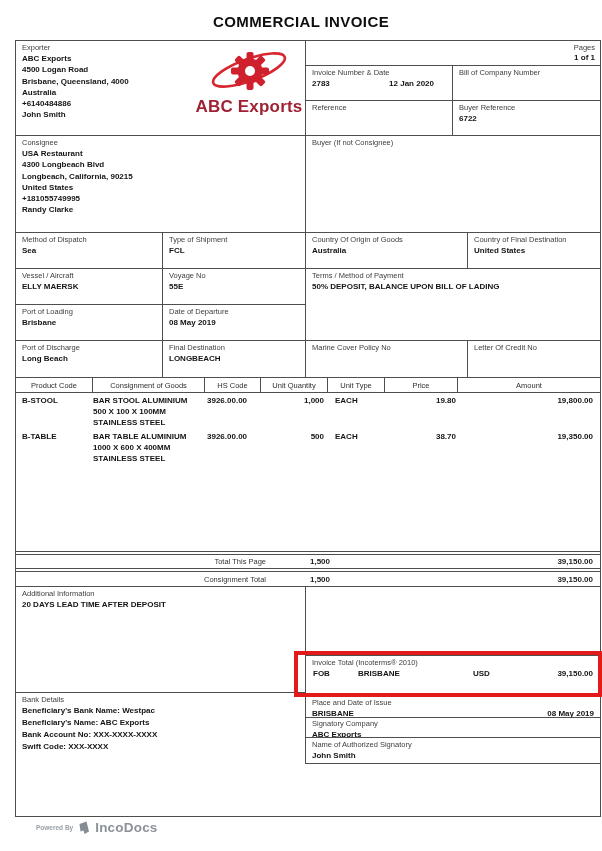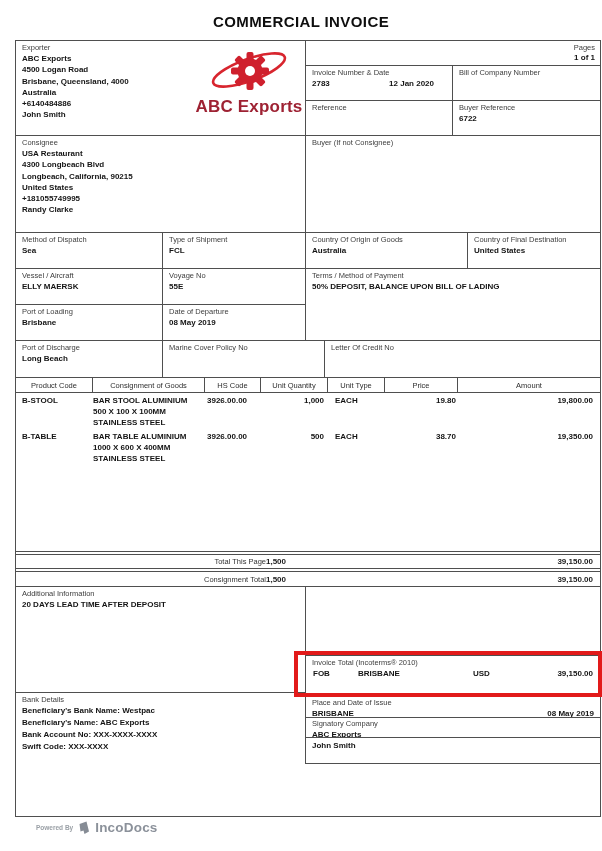--- a/index.html
+++ b/index.html
@@ -41,21 +41,21 @@
   .pd { width:112px; padding-right:8px; }
   .ph { width:56px; padding-left:2px; }
   .pq { width:67px; text-align:right; padding-right:4px; }
   .pt { width:57px; padding-left:7px; }
   .pp { width:73px; text-align:right; padding-right:2px; }
   .pa { flex:1; text-align:right; padding-right:7px; }
 
   .trow { display:flex; height:15px; margin-top:2px; align-items:center;
           border-top:1px solid #4f4f4f; border-bottom:1px solid #4f4f4f; }
   .tl { width:250px; text-align:right; font-size:7.5px; color:#333; }
-  .tq { width:64px; font-size:8px; font-weight:bold; }
+  .tq { width:64px; text-align:right; font-size:8px; font-weight:bold; }
   .ta { flex:1; text-align:right; padding-right:7px; font-size:8px; font-weight:bold; }
 
   
   .itvals { position:absolute; left:0; top:13px; width:100%; }
   .itvals span { position:absolute; font-size:8px; font-weight:bold; color:#141414; }
   .it-fob { left:7px; } .it-place { left:52px; } .it-cur { left:167px; }
   .it-amt { right:7px; }
 
   .pd-row { display:flex; justify-content:space-between; padding-right:2px; }
 
@@ -194,20 +194,24 @@
       <div class="lbl">Terms / Method of Payment</div>
       <div class="val">50% DEPOSIT, BALANCE UPON BILL OF LADING</div>
     </div>
   </div>
 
   <div class="row" style="height:37px">
     <div class="cell br bb" style="width:147px">
       <div class="lbl">Port of Discharge</div>
       <div class="val">Long Beach</div>
     </div>
+    <div class="cell br bb" style="width:143px">
+      <div class="lbl">Final Destination</div>
+      <div class="val">LONGBEACH</div>
+    </div>
     <div class="cell br bb" style="width:162px">
       <div class="lbl">Marine Cover Policy No</div>
       <div class="val"></div>
     </div>
     <div class="cell bb grow">
       <div class="lbl">Letter Of Credit No</div>
       <div class="val"></div>
     </div>
   </div>
 
@@ -283,20 +287,21 @@
         <div class="val pd-row">
           <span>BRISBANE</span>
           <span>08 May 2019</span>
         </div>
       </div>
       <div class="cell bb" style="height:20px;padding-top:1px">
         <div class="lbl">Signatory Company</div>
         <div class="val">ABC Exports</div>
       </div>
       <div class="cell bb" style="height:26px">
+        <div class="lbl">Name of Authorized Signatory</div>
         <div class="val">John  Smith</div>
       </div>
     </div>
   </div>
 </div>
 
 <div class="redbox"></div>
 
 <div class="footer">
   <span class="powered">Powered By</span>

